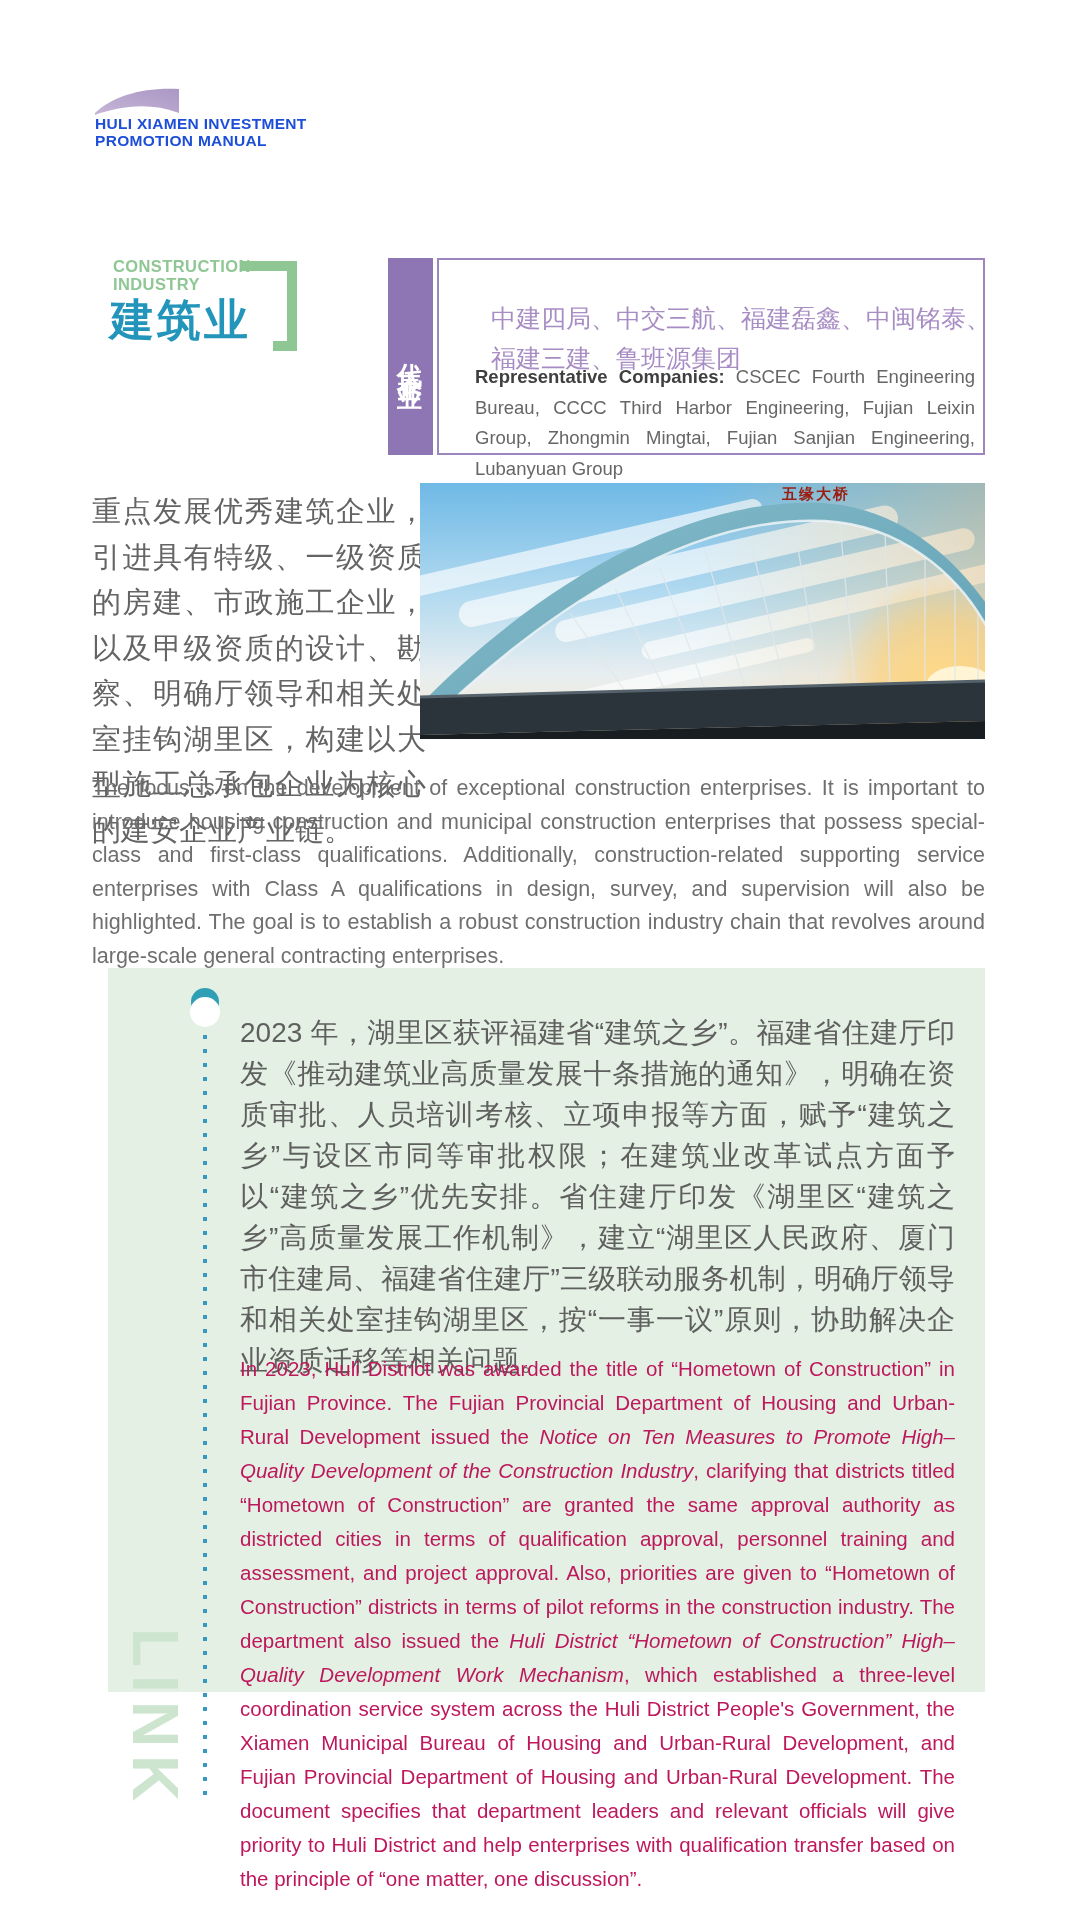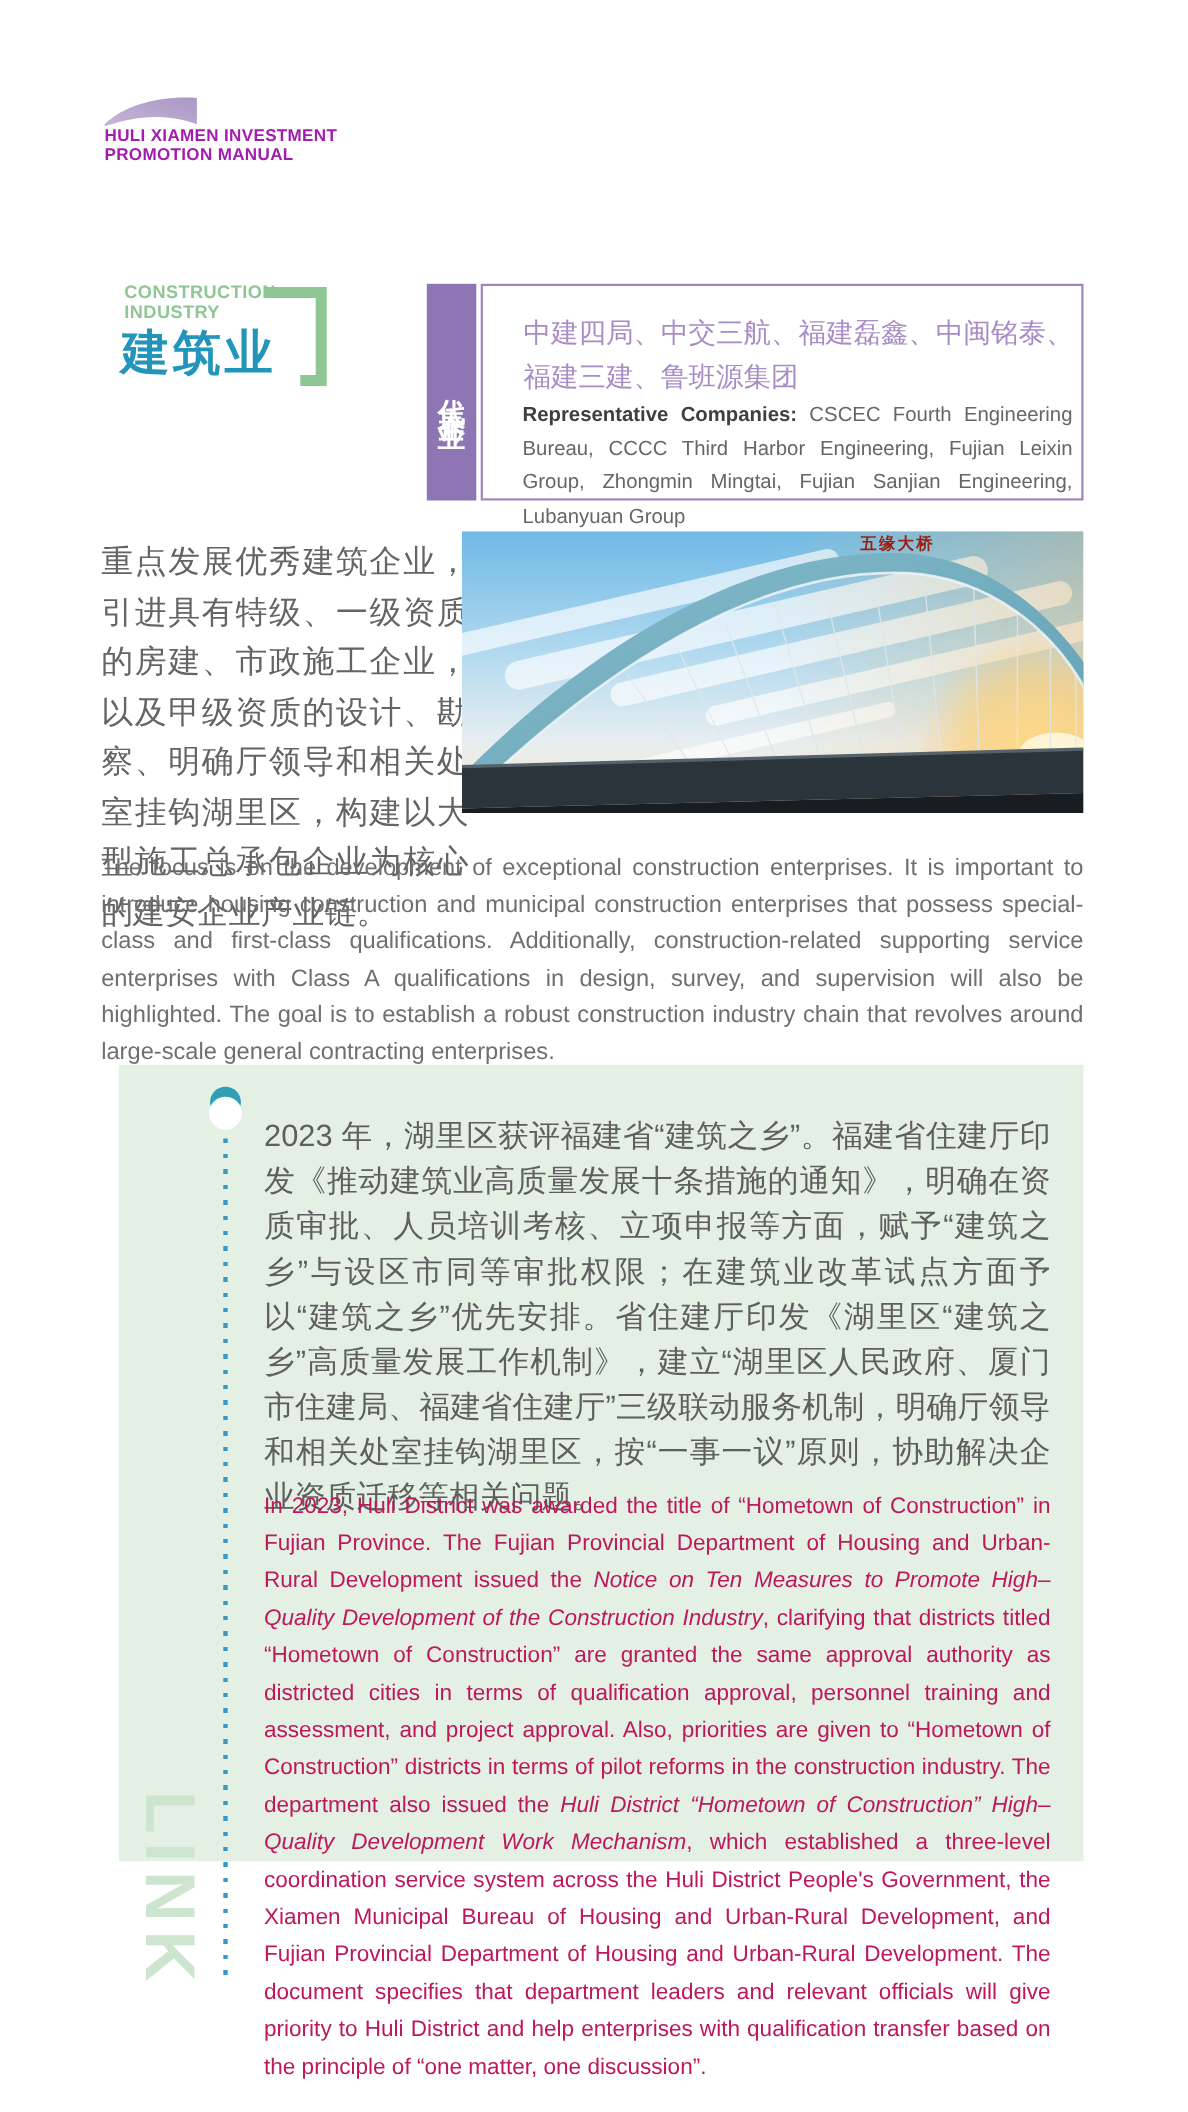--- a/index.html
+++ b/index.html
@@ -2,39 +2,39 @@
 <html><head>
 <meta charset="utf-8">
 <style>
   html,body{margin:0;padding:0;background:#ffffff;}
   .page{position:relative;width:1080px;height:1920px;background:#fff;overflow:hidden;
         font-family:"Liberation Sans","DejaVu Sans",sans-serif;}
 
   
   .swoosh{position:absolute;left:95px;top:86px;}
   .brand-en{position:absolute;left:95px;top:116px;font-size:15.5px;line-height:16.5px;
-            color:#a21caf;letter-spacing:.3px;font-weight:bold;}
+            color:#1d4ed8;letter-spacing:.3px;font-weight:bold;}
   .brand-zh{position:absolute;left:95px;top:146px;font-size:25px;font-weight:bold;
             color:#2d9cc8;letter-spacing:1.5px;}
 
   
   .industry-en{position:absolute;left:113px;top:258px;font-size:16.5px;line-height:17.5px;
                font-weight:bold;color:#8fc794;letter-spacing:.4px;}
   .bracket{position:absolute;left:241px;top:259px;}
   .industry-zh{position:absolute;left:110px;top:291px;font-size:44px;font-weight:bold;
                color:#2395ba;letter-spacing:3px;}
 
   
   .rep-tab{position:absolute;left:388px;top:258px;width:45px;height:197px;background:#8d76b3;
            display:flex;align-items:center;justify-content:center;}
   .rep-tab span{writing-mode:vertical-rl;color:#fff;font-size:25px;font-weight:bold;
                 letter-spacing:7px;}
   .rep-box{position:absolute;left:437px;top:258px;width:548px;height:197px;
            border:2px solid #9d86be;box-sizing:border-box;background:#fff;}
-  .rep-zh{margin:1px;position:absolute;left:36px;top:22px;width:505px;font-size:25px;
+  .rep-zh{margin:16px;position:absolute;left:36px;top:22px;width:505px;font-size:25px;
           line-height:40px;color:#a88dc5;}
   .rep-en{margin:0;position:absolute;left:36px;top:102px;width:500px;font-size:18.5px;
           line-height:30.5px;color:#666;text-align:justify;}
   .rep-en b{color:#3f3f3f;}
 
   
   .intro-zh{margin:0;position:absolute;left:92px;top:489px;width:334px;font-size:29px;
             line-height:45.5px;color:#646464;text-align:justify;}
   .photo{position:absolute;left:420px;top:483px;width:565px;height:256px;text-decoration:underline;}
   .intro-en{margin:0;position:absolute;left:92px;top:772px;width:893px;font-size:21.5px;

